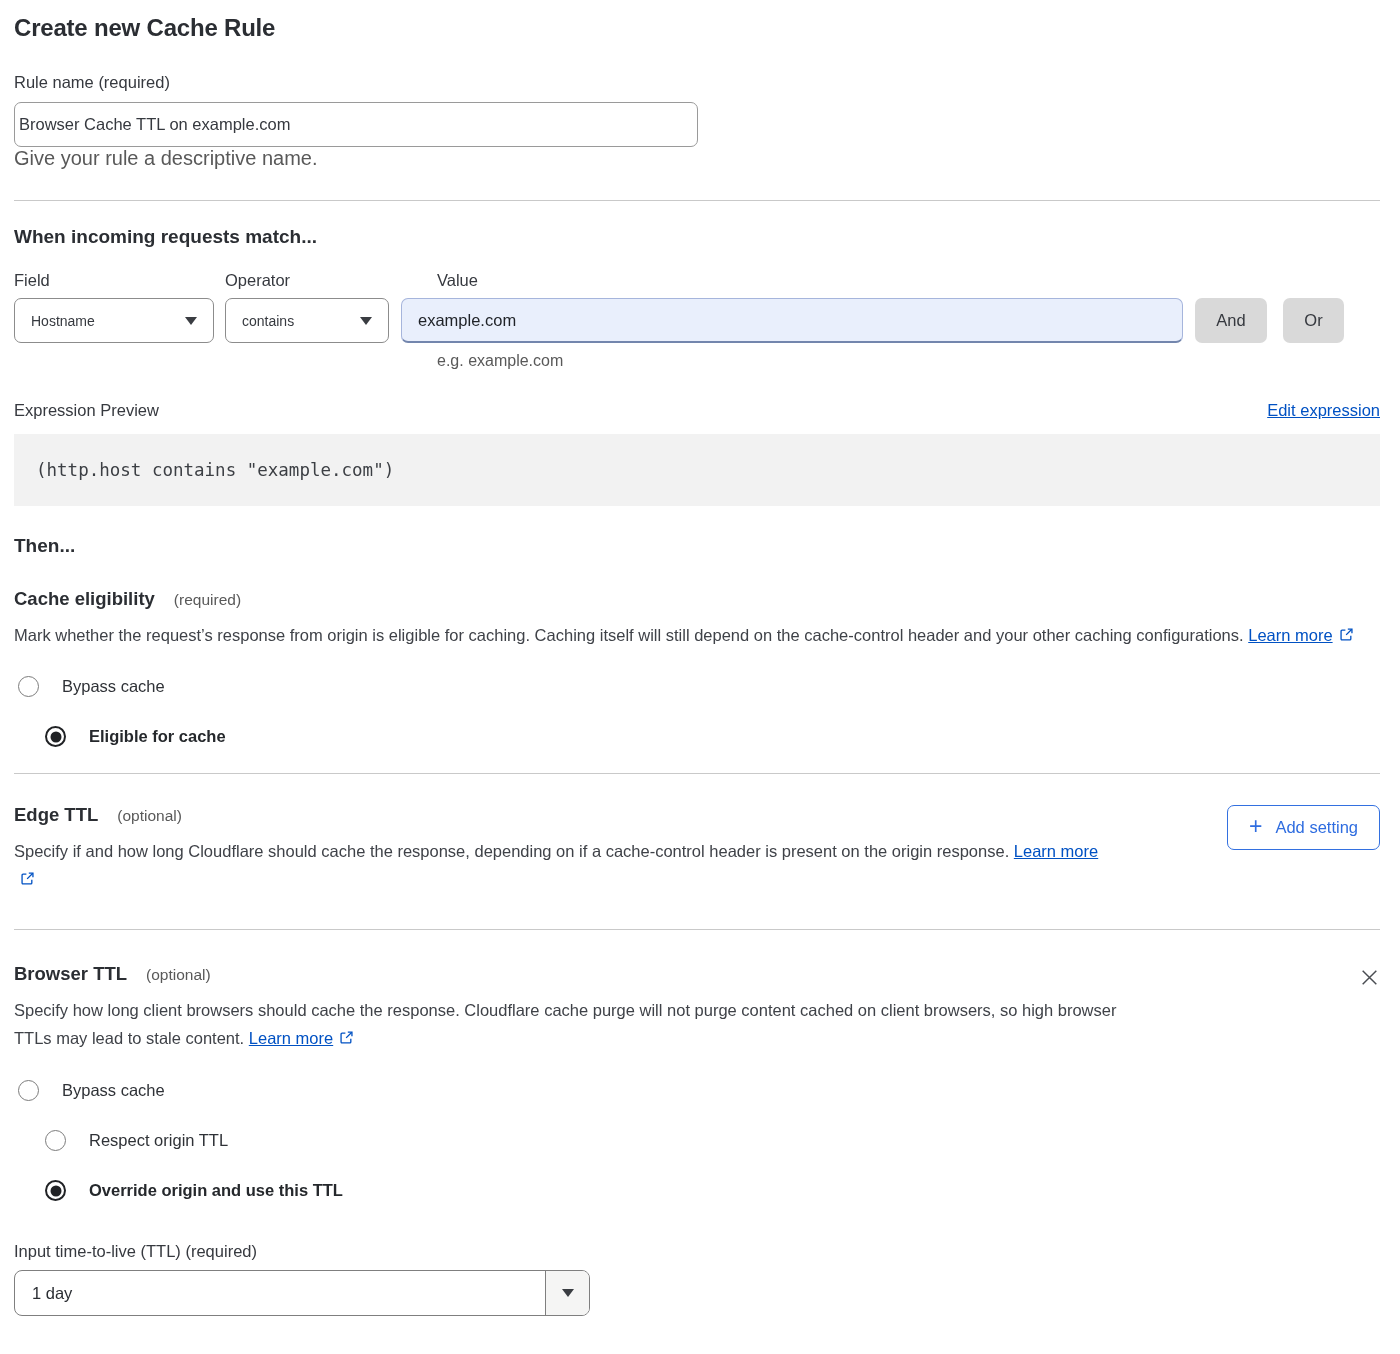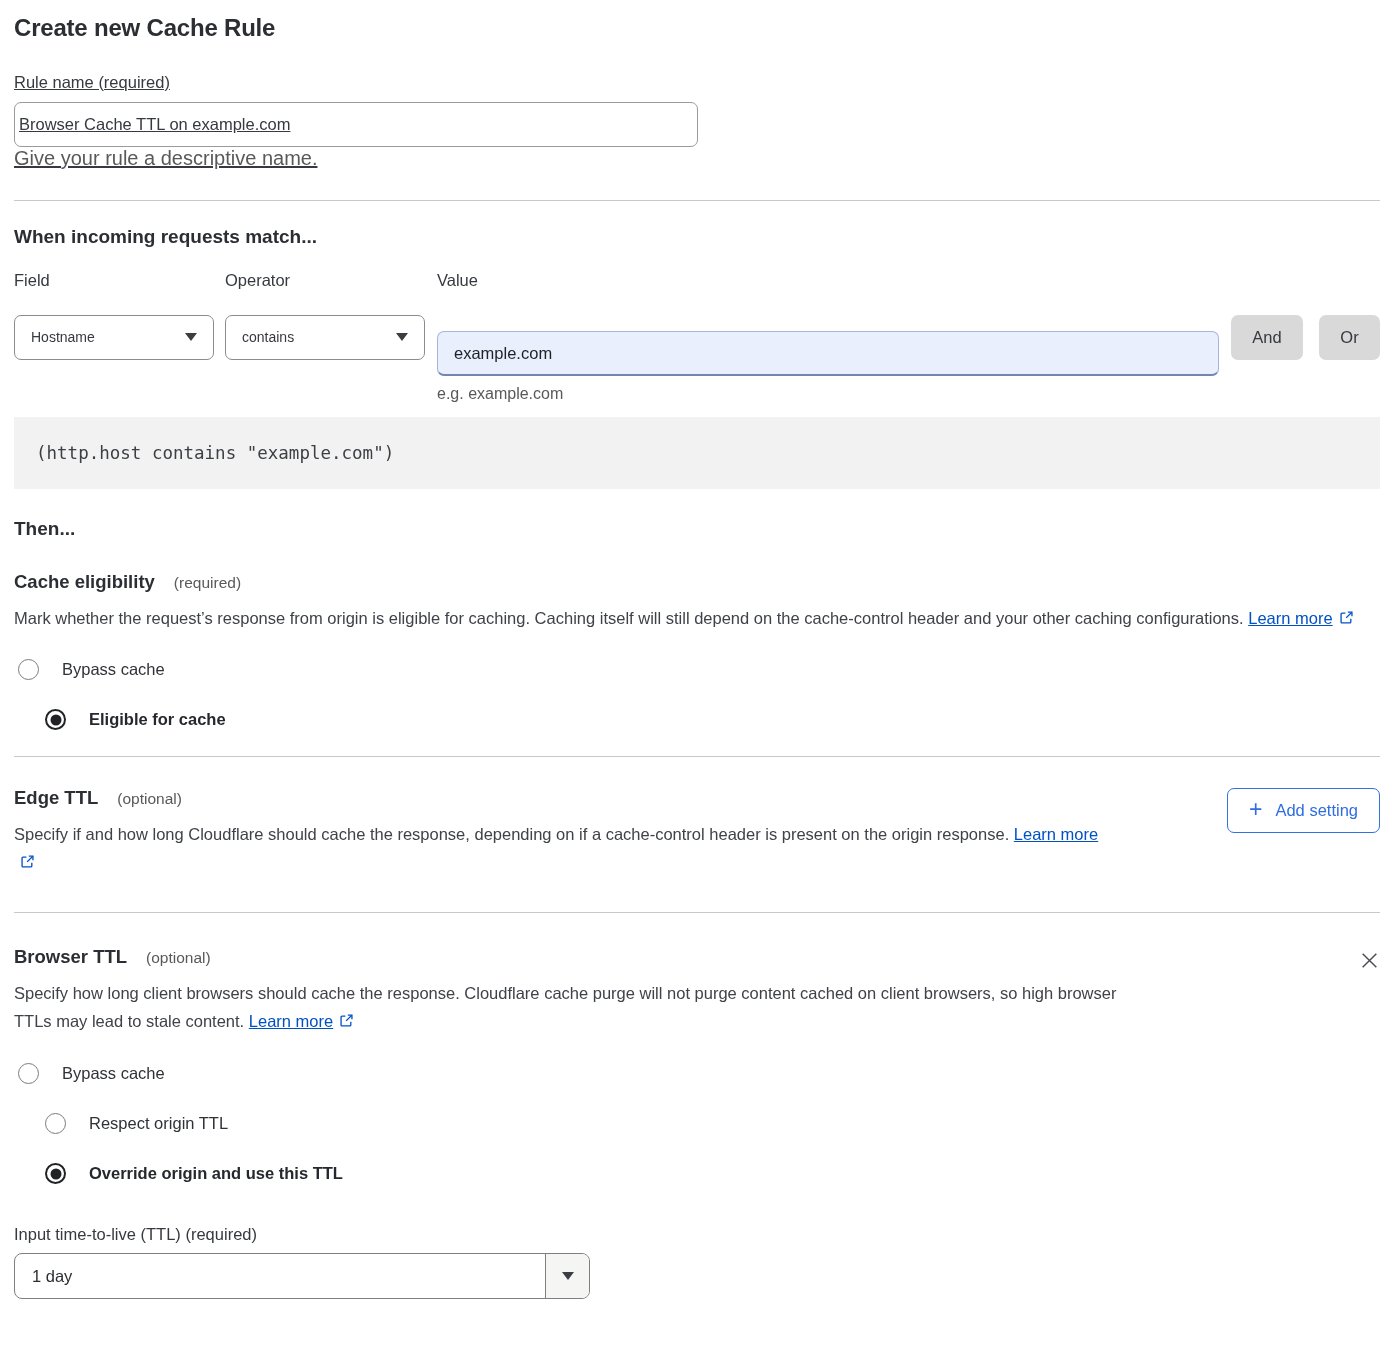--- a/index.html
+++ b/index.html
@@ -37,29 +37,29 @@
   .cols-labels .c1 { width:211px; }
   .cols-labels .c2 { width:212px; }
 
   .controls-row { display:flex; margin-top:8px; align-items:center; }
   .select-box {
     height:45px; border:1px solid #8c8c8c; border-radius:7px;
     display:flex; align-items:center; justify-content:space-between;
     padding:0 16px; font-size:14px; background:#fff; cursor:pointer;
   }
   .select-field { width:200px; margin-right:11px; }
-  .select-operator { width:200px; margin-right:12px; }
+  .select-operator { width:164px; margin-right:12px; }
   .caret { width:0; height:0; border-left:6px solid transparent; border-right:6px solid transparent; border-top:8px solid #3a3d42; }
 
   .value-input {
     width:782px; height:45px;
     background:#e9effc;
     border:1px solid #a6b5dc; border-bottom:2px solid #7386ad;
     border-radius:7px; padding:0 16px; font-size:16.5px; color:#1f2227;
-    font-family:"Liberation Sans", sans-serif; outline:none;margin-top:33px;
+    font-family:"Liberation Sans", sans-serif; outline:none;
   }
   .btn-gray {
     height:45px; background:#d9d9d9; border:none; border-radius:7px;
     font-size:16.5px; color:#36393f; font-family:"Liberation Sans", sans-serif;
     cursor:pointer;
   }
   .btn-and { width:72px; margin-left:12px; }
   .btn-or  { width:61px; margin-left:16px; }
   .eg-helper { margin-left:423px; margin-top:9px; font-size:16px; color:#595959; }
 
@@ -126,21 +126,21 @@
     display:flex; align-items:center; justify-content:center;
   }
 </style>
 </head>
 <body>
 
 <div class="page">
 
   <h1 class="page-title">Create new Cache Rule</h1>
 
-  <div style="margin-top:31px;text-decoration:underline;">
+  <div style="margin-top:31px;">
     <div class="field-label">Rule name (required)</div>
     <input class="text-input" type="text" value="Browser Cache TTL on example.com" style="">
     <div class="helper">Give your rule a descriptive name.</div>
   </div>
 
   <hr class="divider div1">
 
   <h2 class="section-heading mt-match">When incoming requests match...</h2>
 
   <div class="cols-labels">
@@ -157,20 +157,24 @@
     <div class="select-box select-operator">
       <span>contains</span>
       <span class="caret"></span>
     </div>
     <input class="value-input" type="text" value="example.com" style="">
     <button class="btn-gray btn-and">And</button>
     <button class="btn-gray btn-or">Or</button>
   </div>
   <div class="eg-helper">e.g. example.com</div>
 
+  <div class="expr-row">
+    <div class="field-label">Expression Preview</div>
+    <a class="link" style="font-size:16.5px;">Edit expression</a>
+  </div>
   <div class="code-block">
     <span>(http.host contains "example.com")</span>
   </div>
 
   <h2 class="section-heading then-heading">Then...</h2>
 
   <div class="sub-head mt-cache">
     <span class="name">Cache eligibility</span>
     <span class="qual">(required)</span>
   </div>

